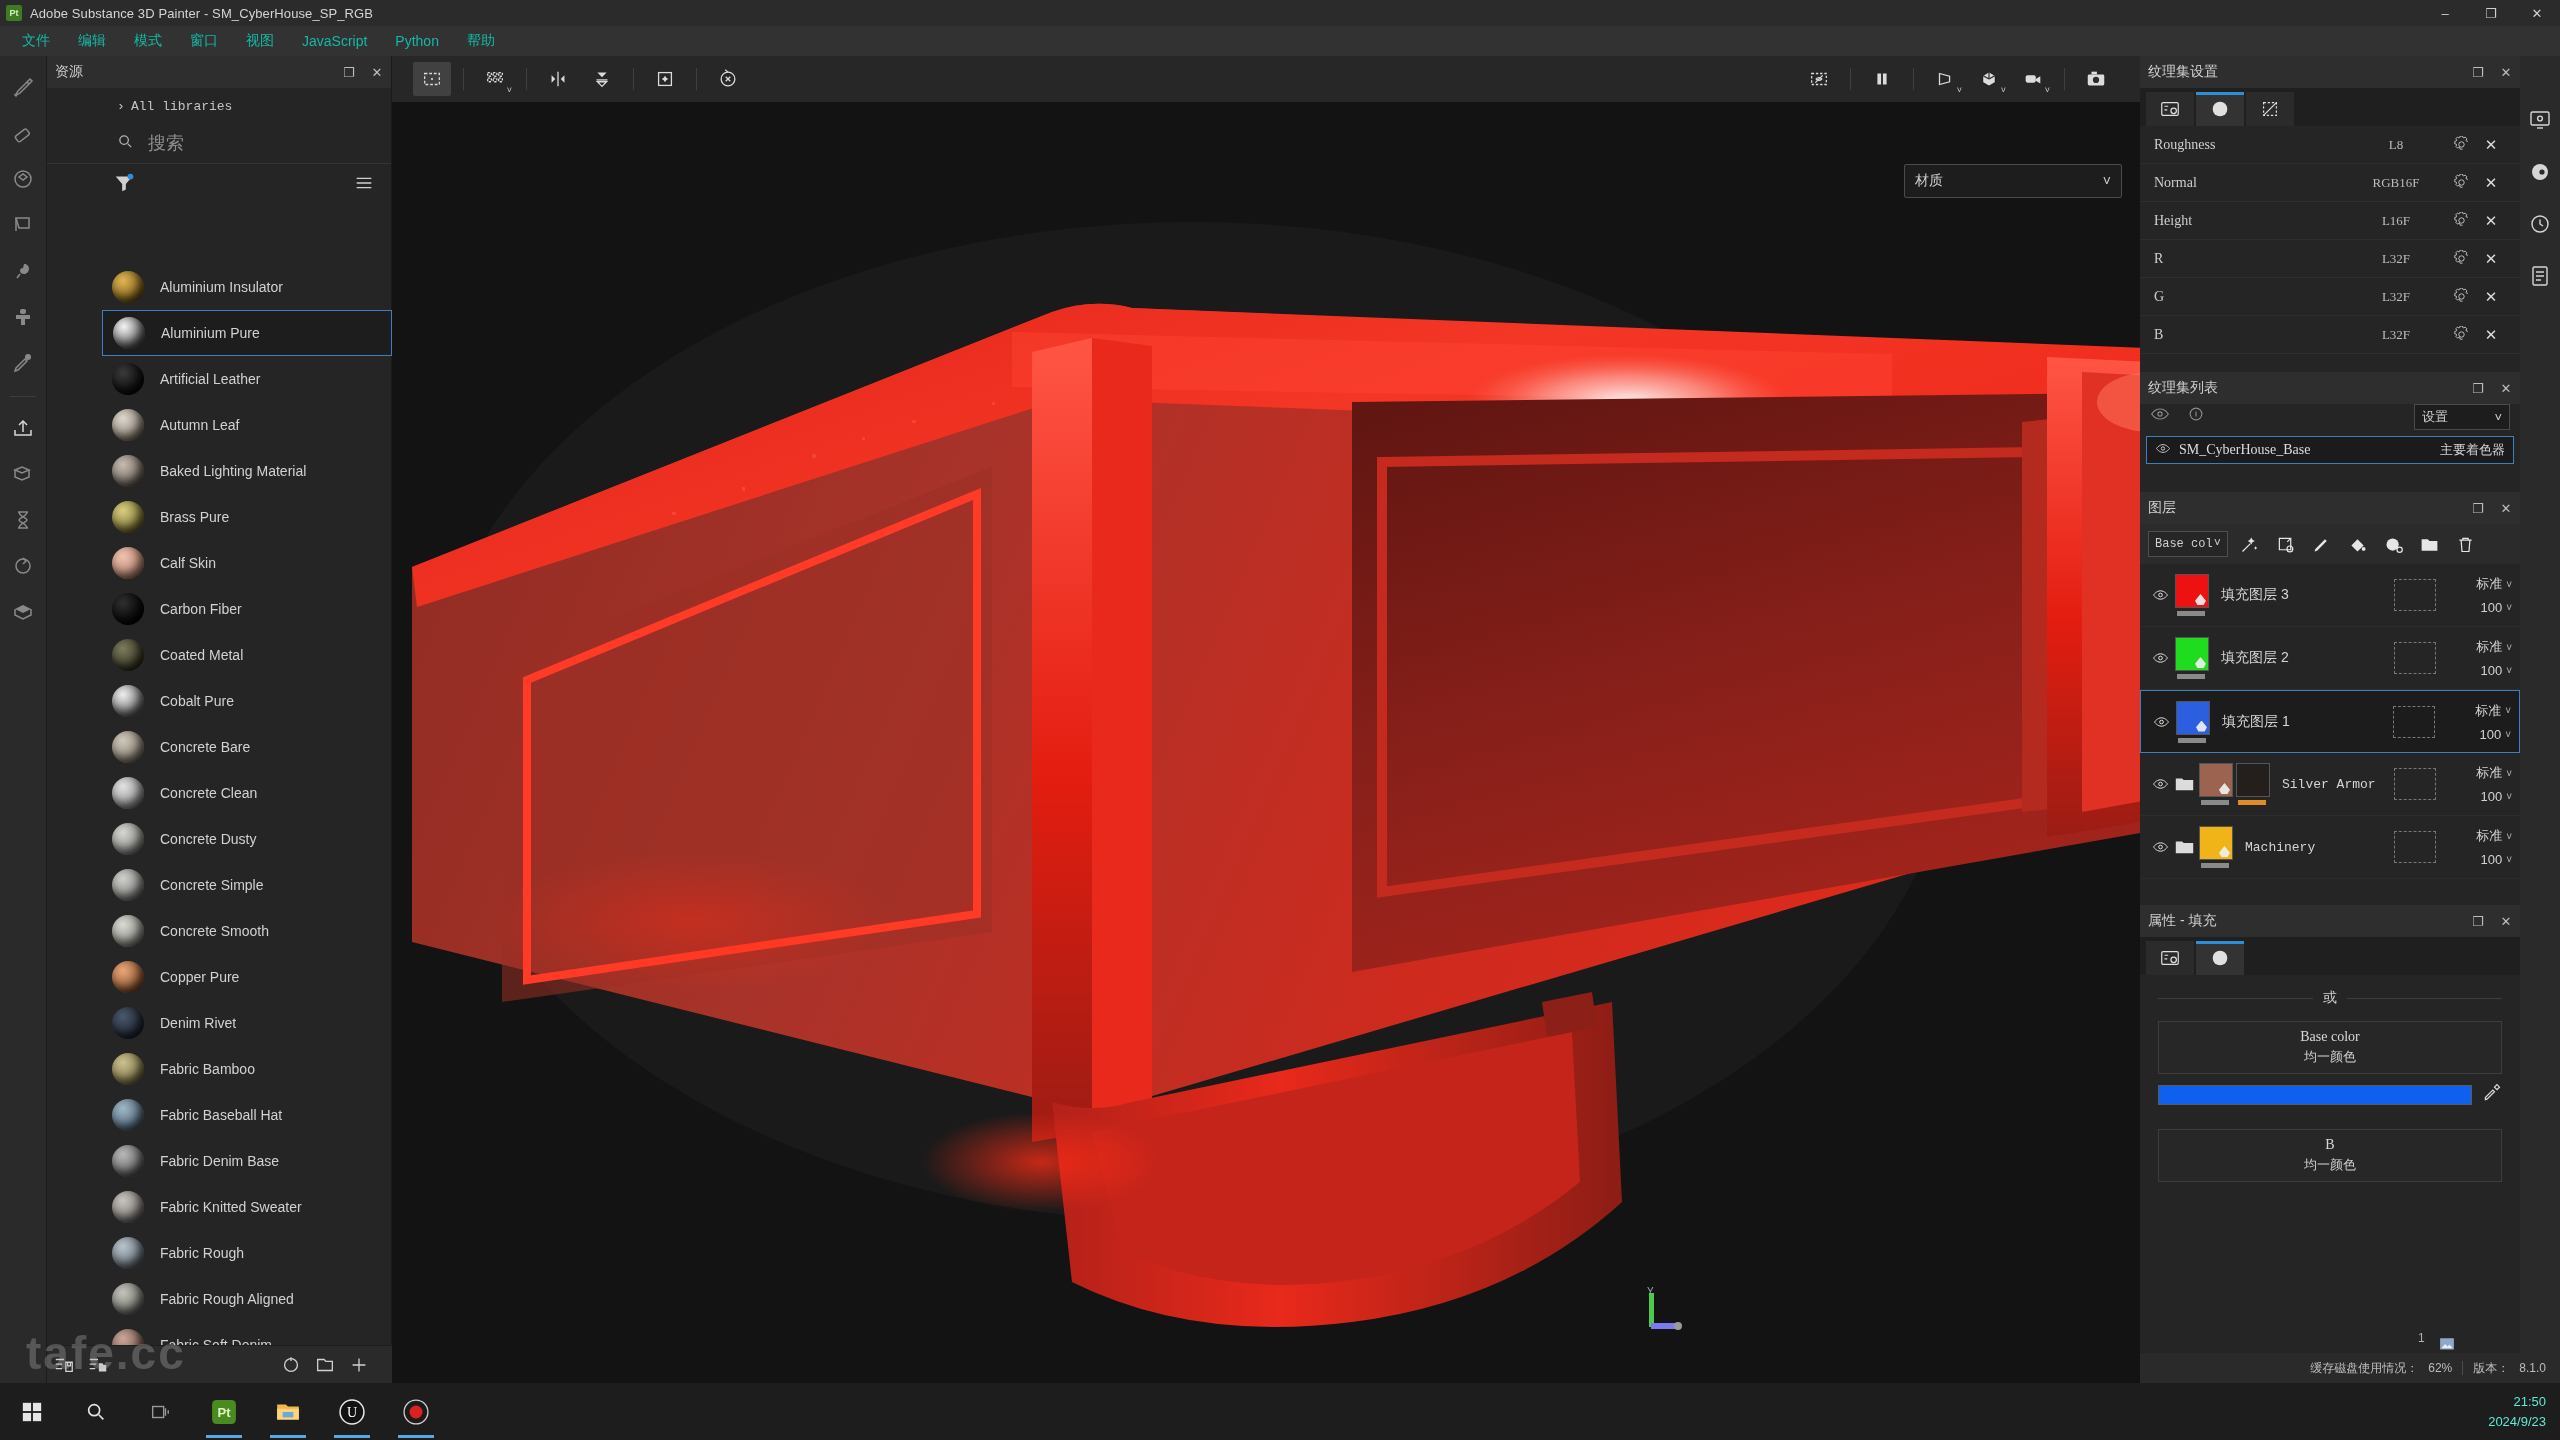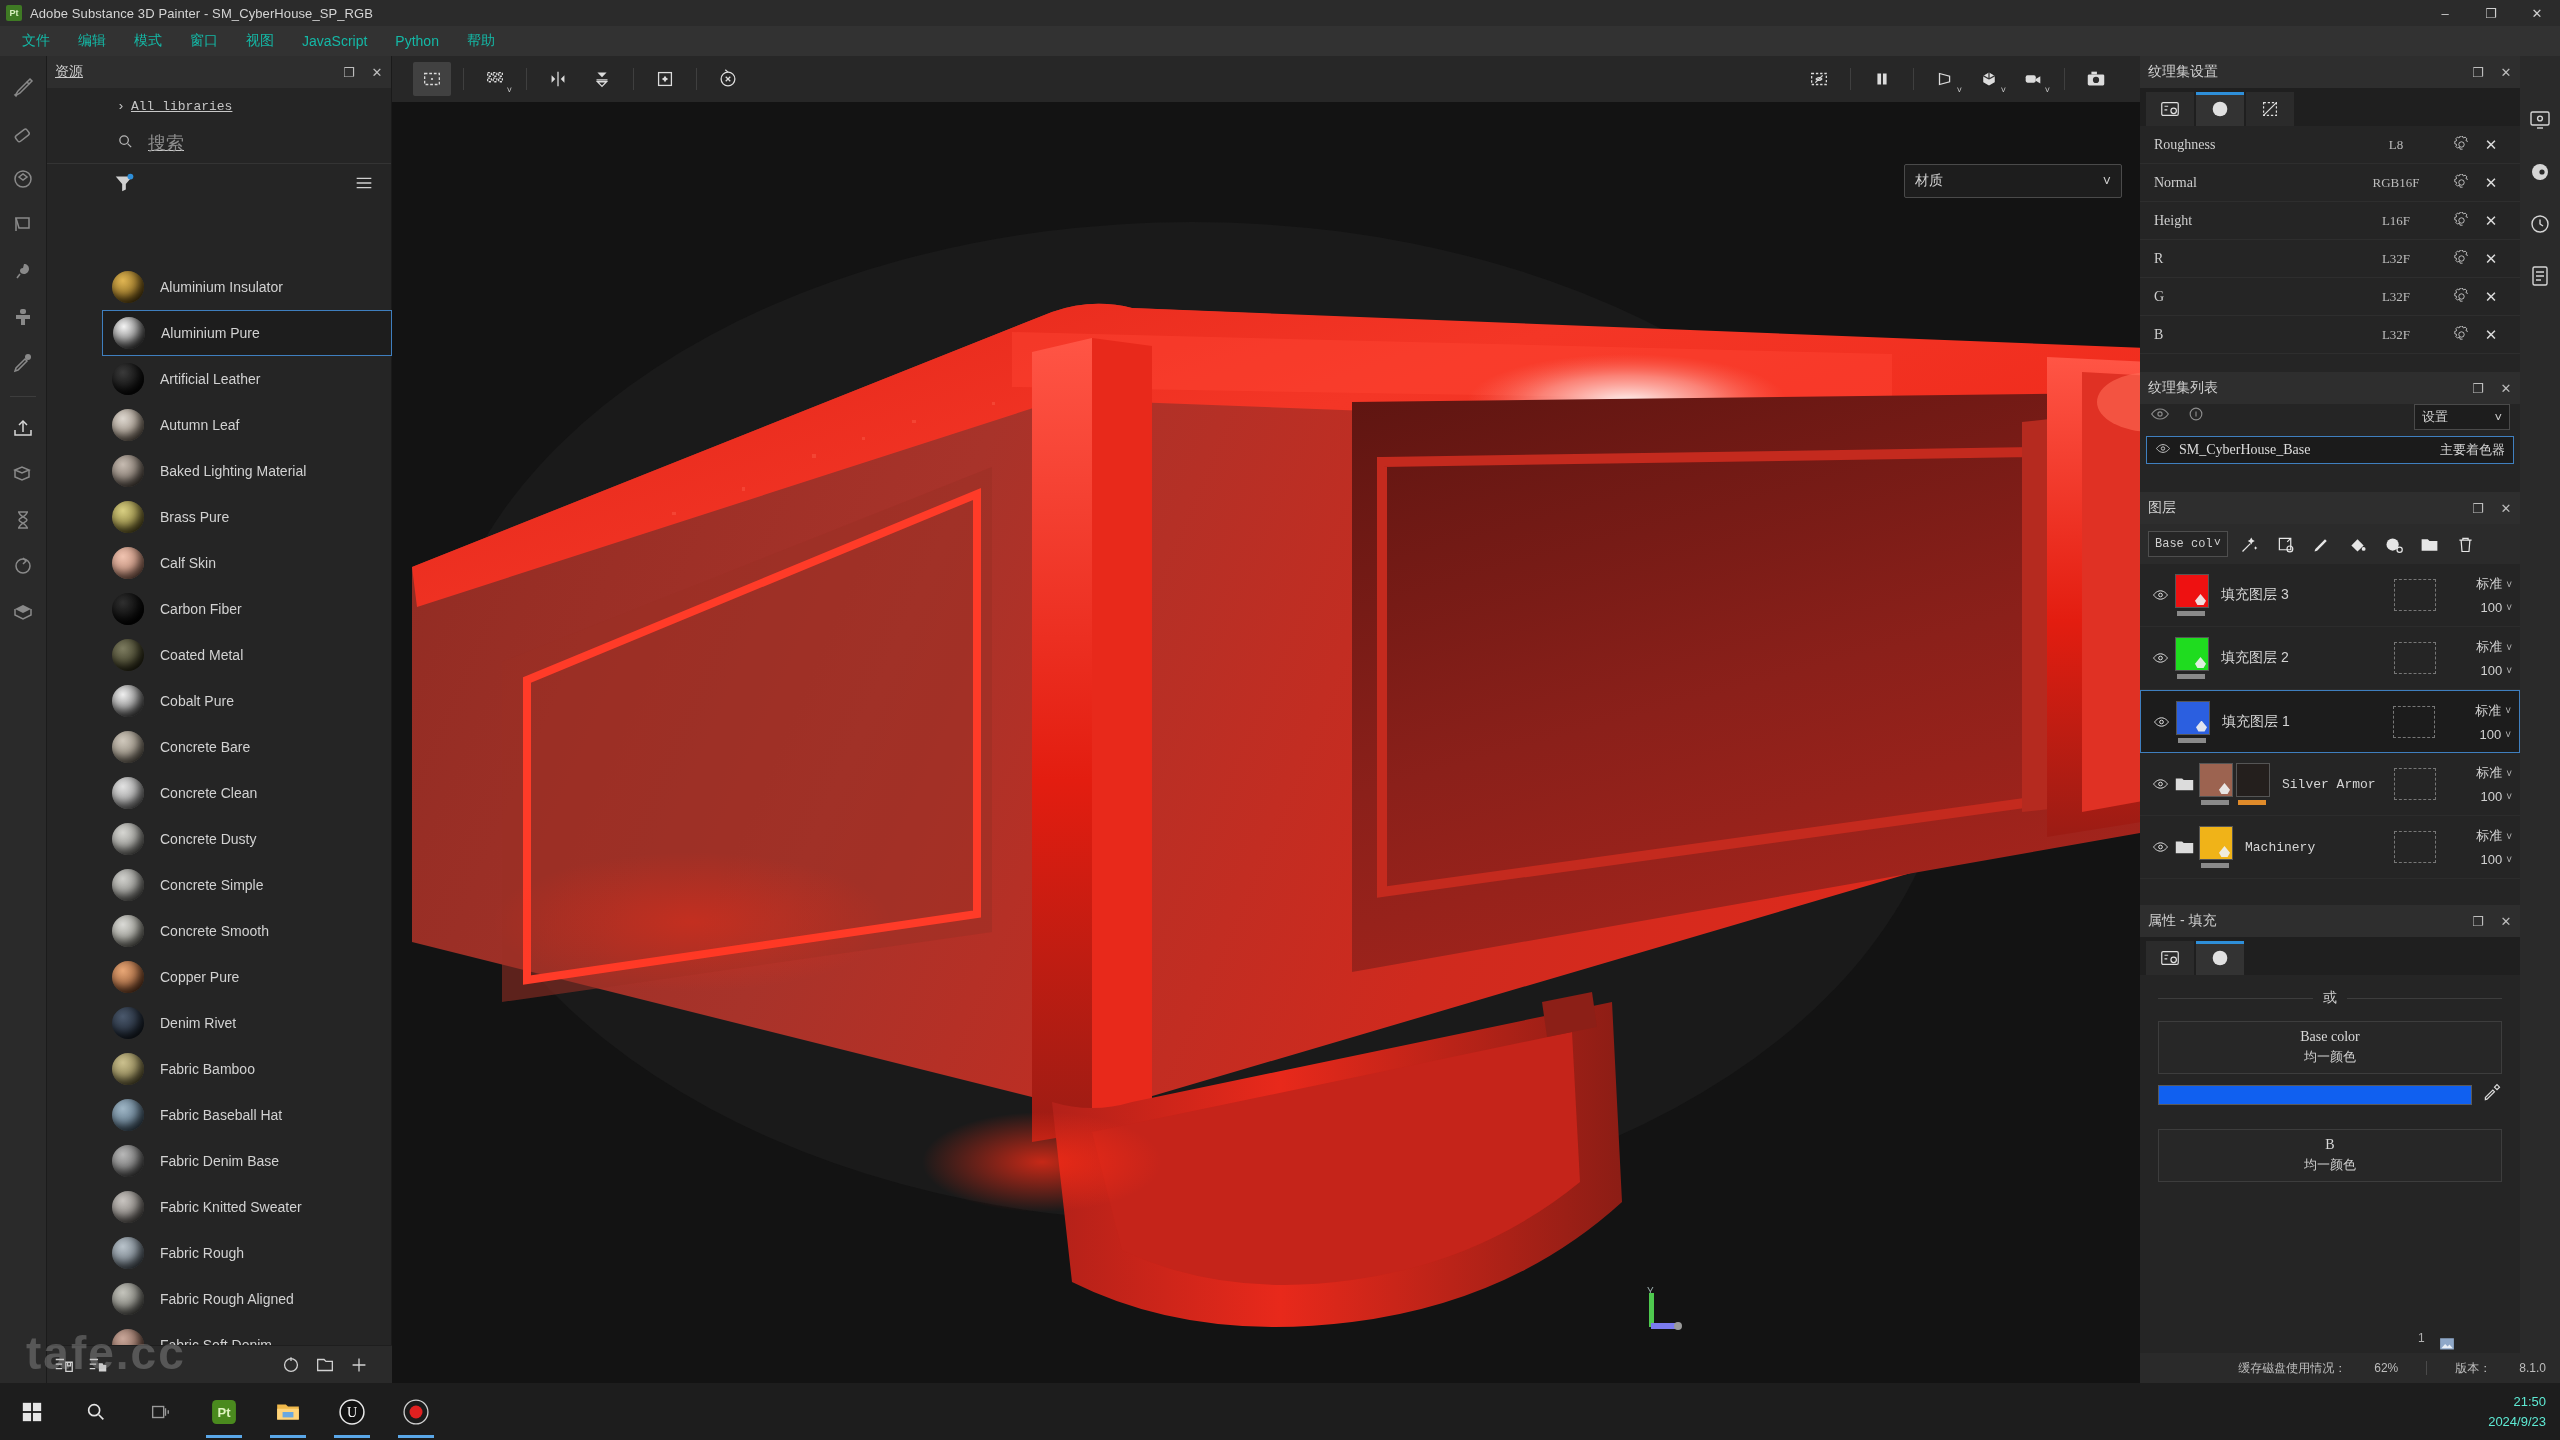--- a/index.html
+++ b/index.html
@@ -27,21 +27,21 @@
     background:#2a2a2a; border-right:1px solid #1b1b1b;
     display:flex; flex-direction:column; align-items:center; padding-top:14px; }
   #rail .rb { width:34px; height:34px; margin-bottom:12px; display:flex;
     align-items:center; justify-content:center; opacity:.55; }
   #rail .rb.on { opacity:1; }
   #rail .sep { width:26px; height:1px; background:#3d3d3d; margin:4px 0 14px; }
   #rail svg { width:24px; height:24px; fill:none; stroke:#d8d8d8; stroke-width:1.5; }
 
   
   #assets { position:absolute; left:47px; top:56px; width:345px; height:1327px;
-    background:#252525; border-right:1px solid #1a1a1a;text-decoration:underline; }
+    background:#252525; border-right:1px solid #1a1a1a; }
   .pnl-head { height:32px; background:#2e2e2e; display:flex; align-items:center;
     padding:0 8px; position:relative; }
   .pnl-head .tt { font-size:14px; color:#cfcfcf; }
   .pnl-head .hbtns { position:absolute; right:6px; display:flex; gap:12px; }
   .pnl-head .hbtn { width:16px; height:16px; display:flex; align-items:center;
     justify-content:center; color:#bdbdbd; font-size:13px; }
 
   #libRow { height:36px; display:flex; align-items:center; padding-left:62px;
     font-family:"Liberation Mono", monospace; font-size:13px; color:#c4c4c4; position:relative; }
   #libRow .chev { position:absolute; left:70px; }
@@ -170,21 +170,21 @@
   .orline .ln { flex:1; height:1px; background:#3d3d3d; }
   .pfield { border:1px solid #3d3d3d; background:#272727; padding:7px 0; text-align:center; margin-bottom:9px; }
   .pfield .t1 { font-family:"Liberation Serif", serif; font-size:14px; color:#d8d8d8; }
   .pfield .t2 { font-size:13px; color:#cfcfcf; margin-top:3px;font-family:Liberation Serif, serif; }
   .colrow { display:flex; align-items:center; gap:10px; margin-bottom:22px; }
   .swatch { flex:1; height:20px; border:1px solid #5a5a5a; }
   .colrow svg { width:20px; height:20px; stroke:#dcdcdc; fill:none; stroke-width:1.4; }
 
   #statusbar { position:absolute; left:2140px; bottom:57px; width:420px; height:30px;
     background:#2a2a2a; display:flex; align-items:center; justify-content:flex-end;
-    gap:28px; padding-right:14px; font-size:12px; color:#bdbdbd; }
+    gap:10px; padding-right:14px; font-size:12px; color:#bdbdbd; }
   #statusbar .vs { width:1px; height:14px; background:#4a4a4a; }
 
   #pgnum { position:absolute; left:2418px; bottom:95px; font-size:12px; color:#b0b0b0; }
   #pgicon { position:absolute; left:2438px; bottom:88px; width:18px; height:15px; }
 
   
   #taskbar { position:absolute; left:0; bottom:0; width:2560px; height:57px;
     background:#1d1d1d; display:flex; align-items:center; }
   #taskbar .tk { width:64px; height:57px; display:flex; align-items:center;
     justify-content:center; position:relative; }

